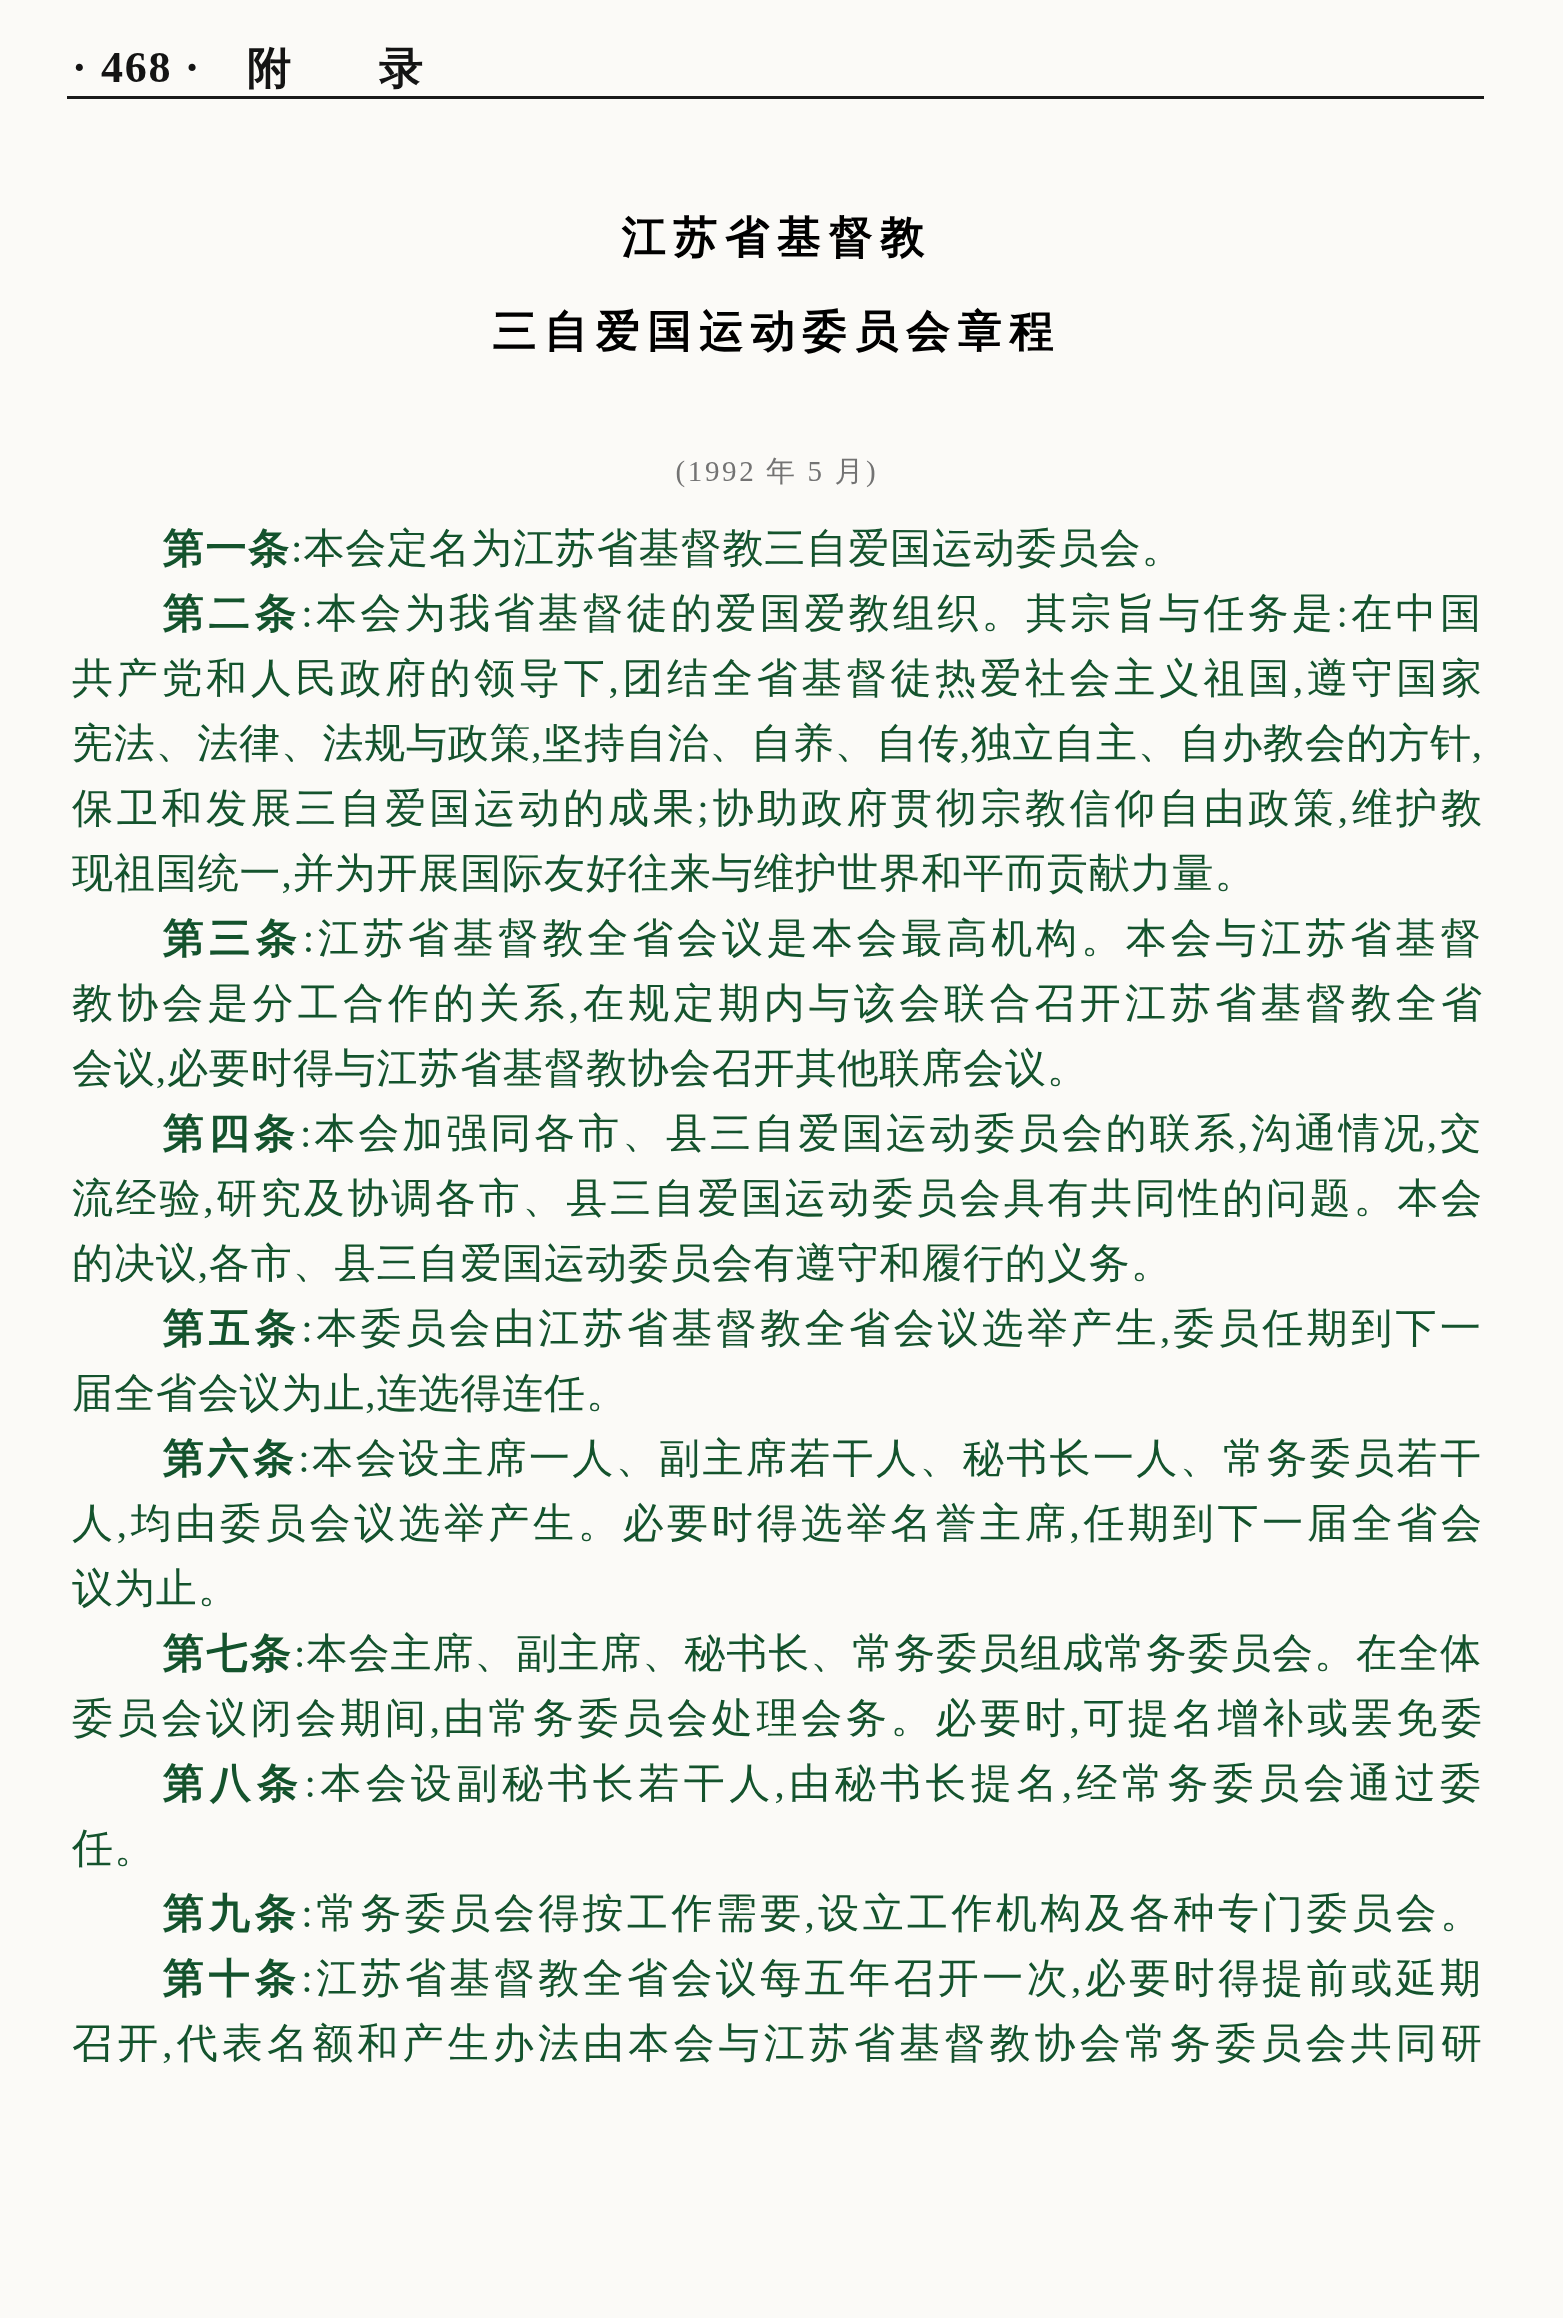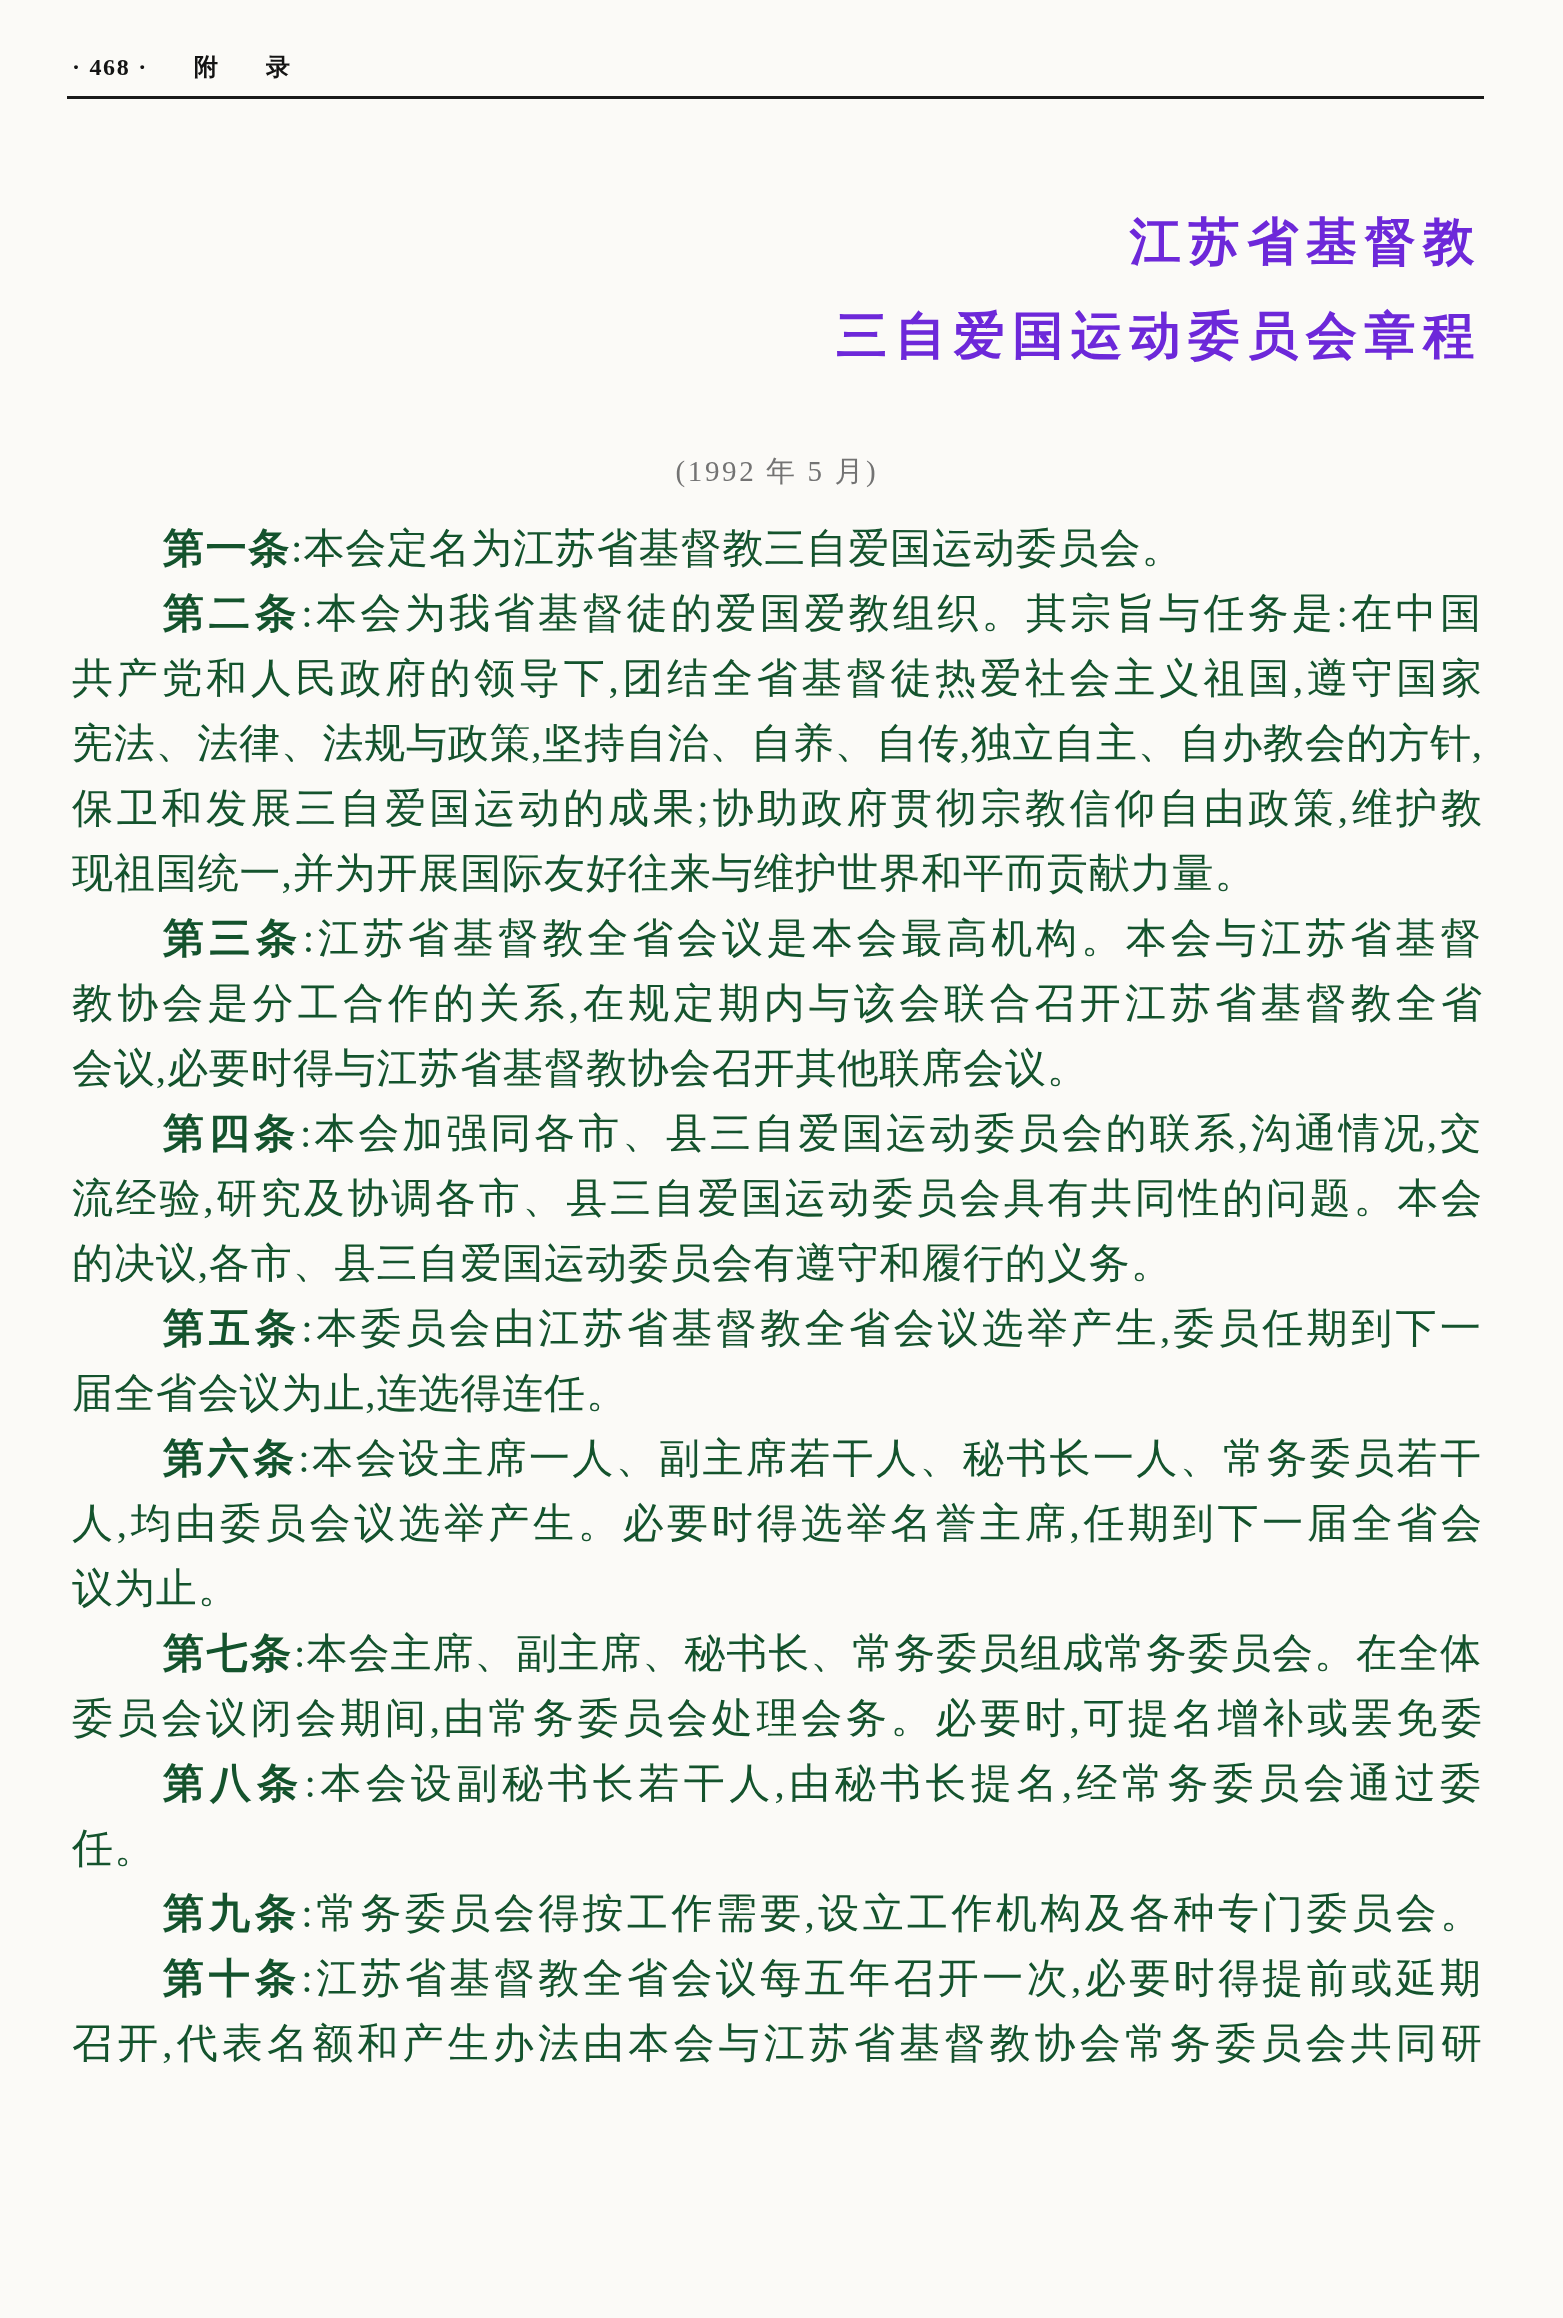--- a/index.html
+++ b/index.html
@@ -10,36 +10,36 @@
     background:#fbfaf7;
     color:#141414;
     font-family:"Liberation Serif","DejaVu Serif",serif;
     overflow:hidden;
   }
   
   .running-head{
     position:absolute;left:72px;top:45px;width:1410px;height:45px;
     display:flex;align-items:center;
     font-family:"DejaVu Sans","Liberation Sans",sans-serif;
-    font-weight:bold;font-size:24px;line-height:45px;
+    font-weight:bold;font-size:44px;line-height:45px;
     letter-spacing:1.7px;white-space:pre;
   }
   .running-head .pageno{font-family:"Liberation Serif","DejaVu Serif",serif;font-weight:bold;}
   .running-head .section{margin-left:46px;letter-spacing:0;}
   .head-rule{
     position:absolute;left:67px;top:96px;width:1417px;height:3.4px;
     background:#1a1a1a;
   }
   
   .title-line{
     position:absolute;left:72px;width:1410px;
-    text-align:right;
+    text-align:center;
     font-family:"DejaVu Sans","Liberation Sans",sans-serif;
-    font-weight:bold;color:#6d28d9;
-    font-size:51px;letter-spacing:7.7px;white-space:pre;
+    font-weight:bold;color:#000000;
+    font-size:44px;letter-spacing:7.7px;white-space:pre;
   }
   .title-1{top:208px;}
   .title-2{top:289px;margin-top:13px;}
   .date-line{
     position:absolute;left:72px;top:408px;width:1410px;
     text-align:center;
     font-family:"Liberation Serif","DejaVu Serif",serif;
     font-size:29px;letter-spacing:2.6px;color:#737373;white-space:pre;margin-top:44px;
   }
   

